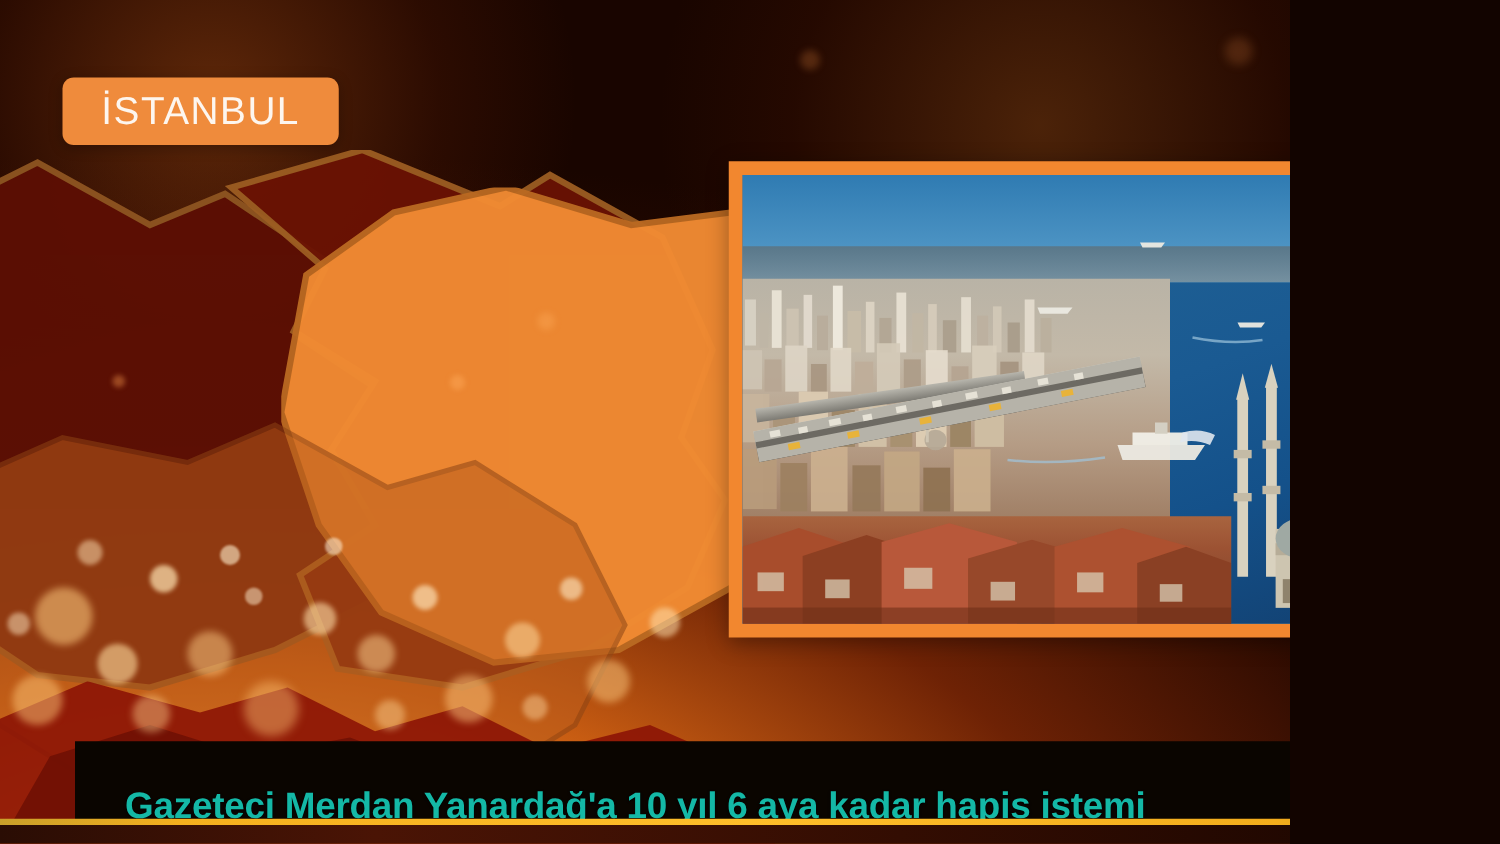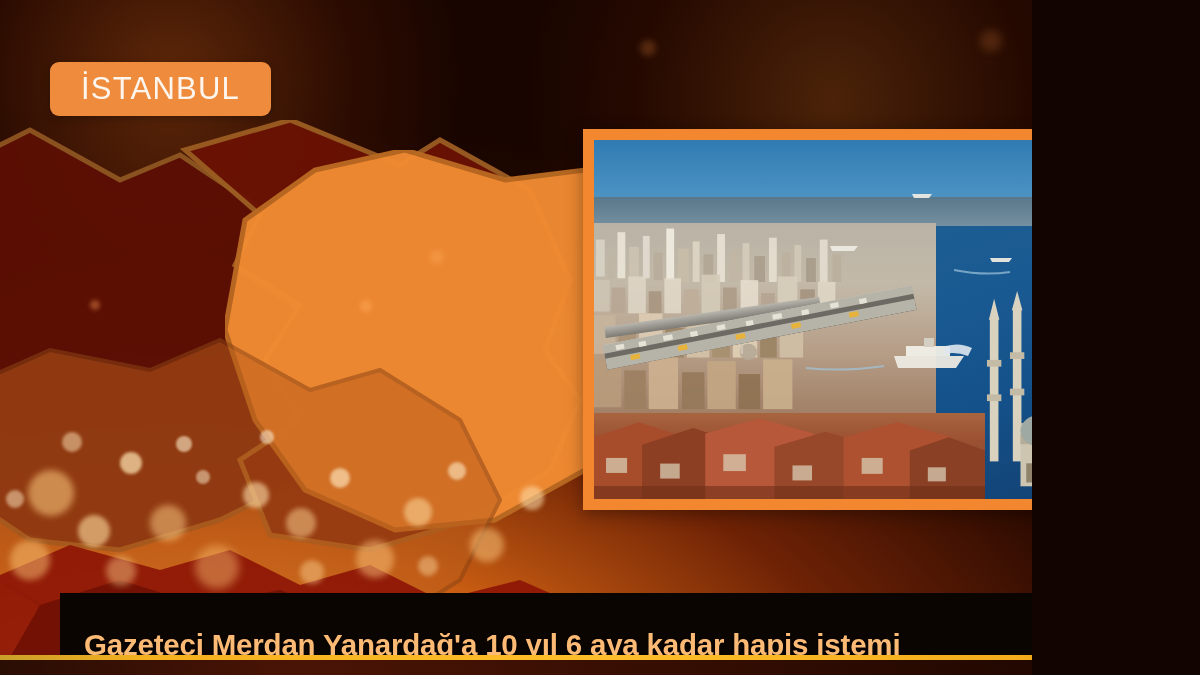--- a/index.html
+++ b/index.html
@@ -144,26 +144,26 @@
   .mosque { right: 2%; bottom: 2%; width: 30%; height: 56%; }
 
   
   .caption-bar {
     position: absolute; left: 60px; top: 593px;
     width: 1140px; height: 63px;
     background: #0a0500;
     display: flex; align-items: center;
   }
   .caption-bar .txt {
-    color: #fdba74;
+    color: #14b8a6;
     font-size: 29.5px;
     font-weight: bold;
     letter-spacing: -0.2px;
     white-space: nowrap;
-    padding-left: 24px;
+    padding-left: 40px;
     text-shadow: 0 1px 2px rgba(0,0,0,0.9);
     margin-top: 40px;
   }
   .caption-rule {
     position: absolute; left: 0; top: 655px;
     width: 1200px; height: 5px;
     background: linear-gradient(90deg, #caa02a 0%, #f5b01e 12%, #ffbe2a 50%, #f3ad1c 85%, #b8881c 100%);
   }
   .caption-below {
     position: absolute; left: 0; top: 660px; width: 1200px; height: 15px;

